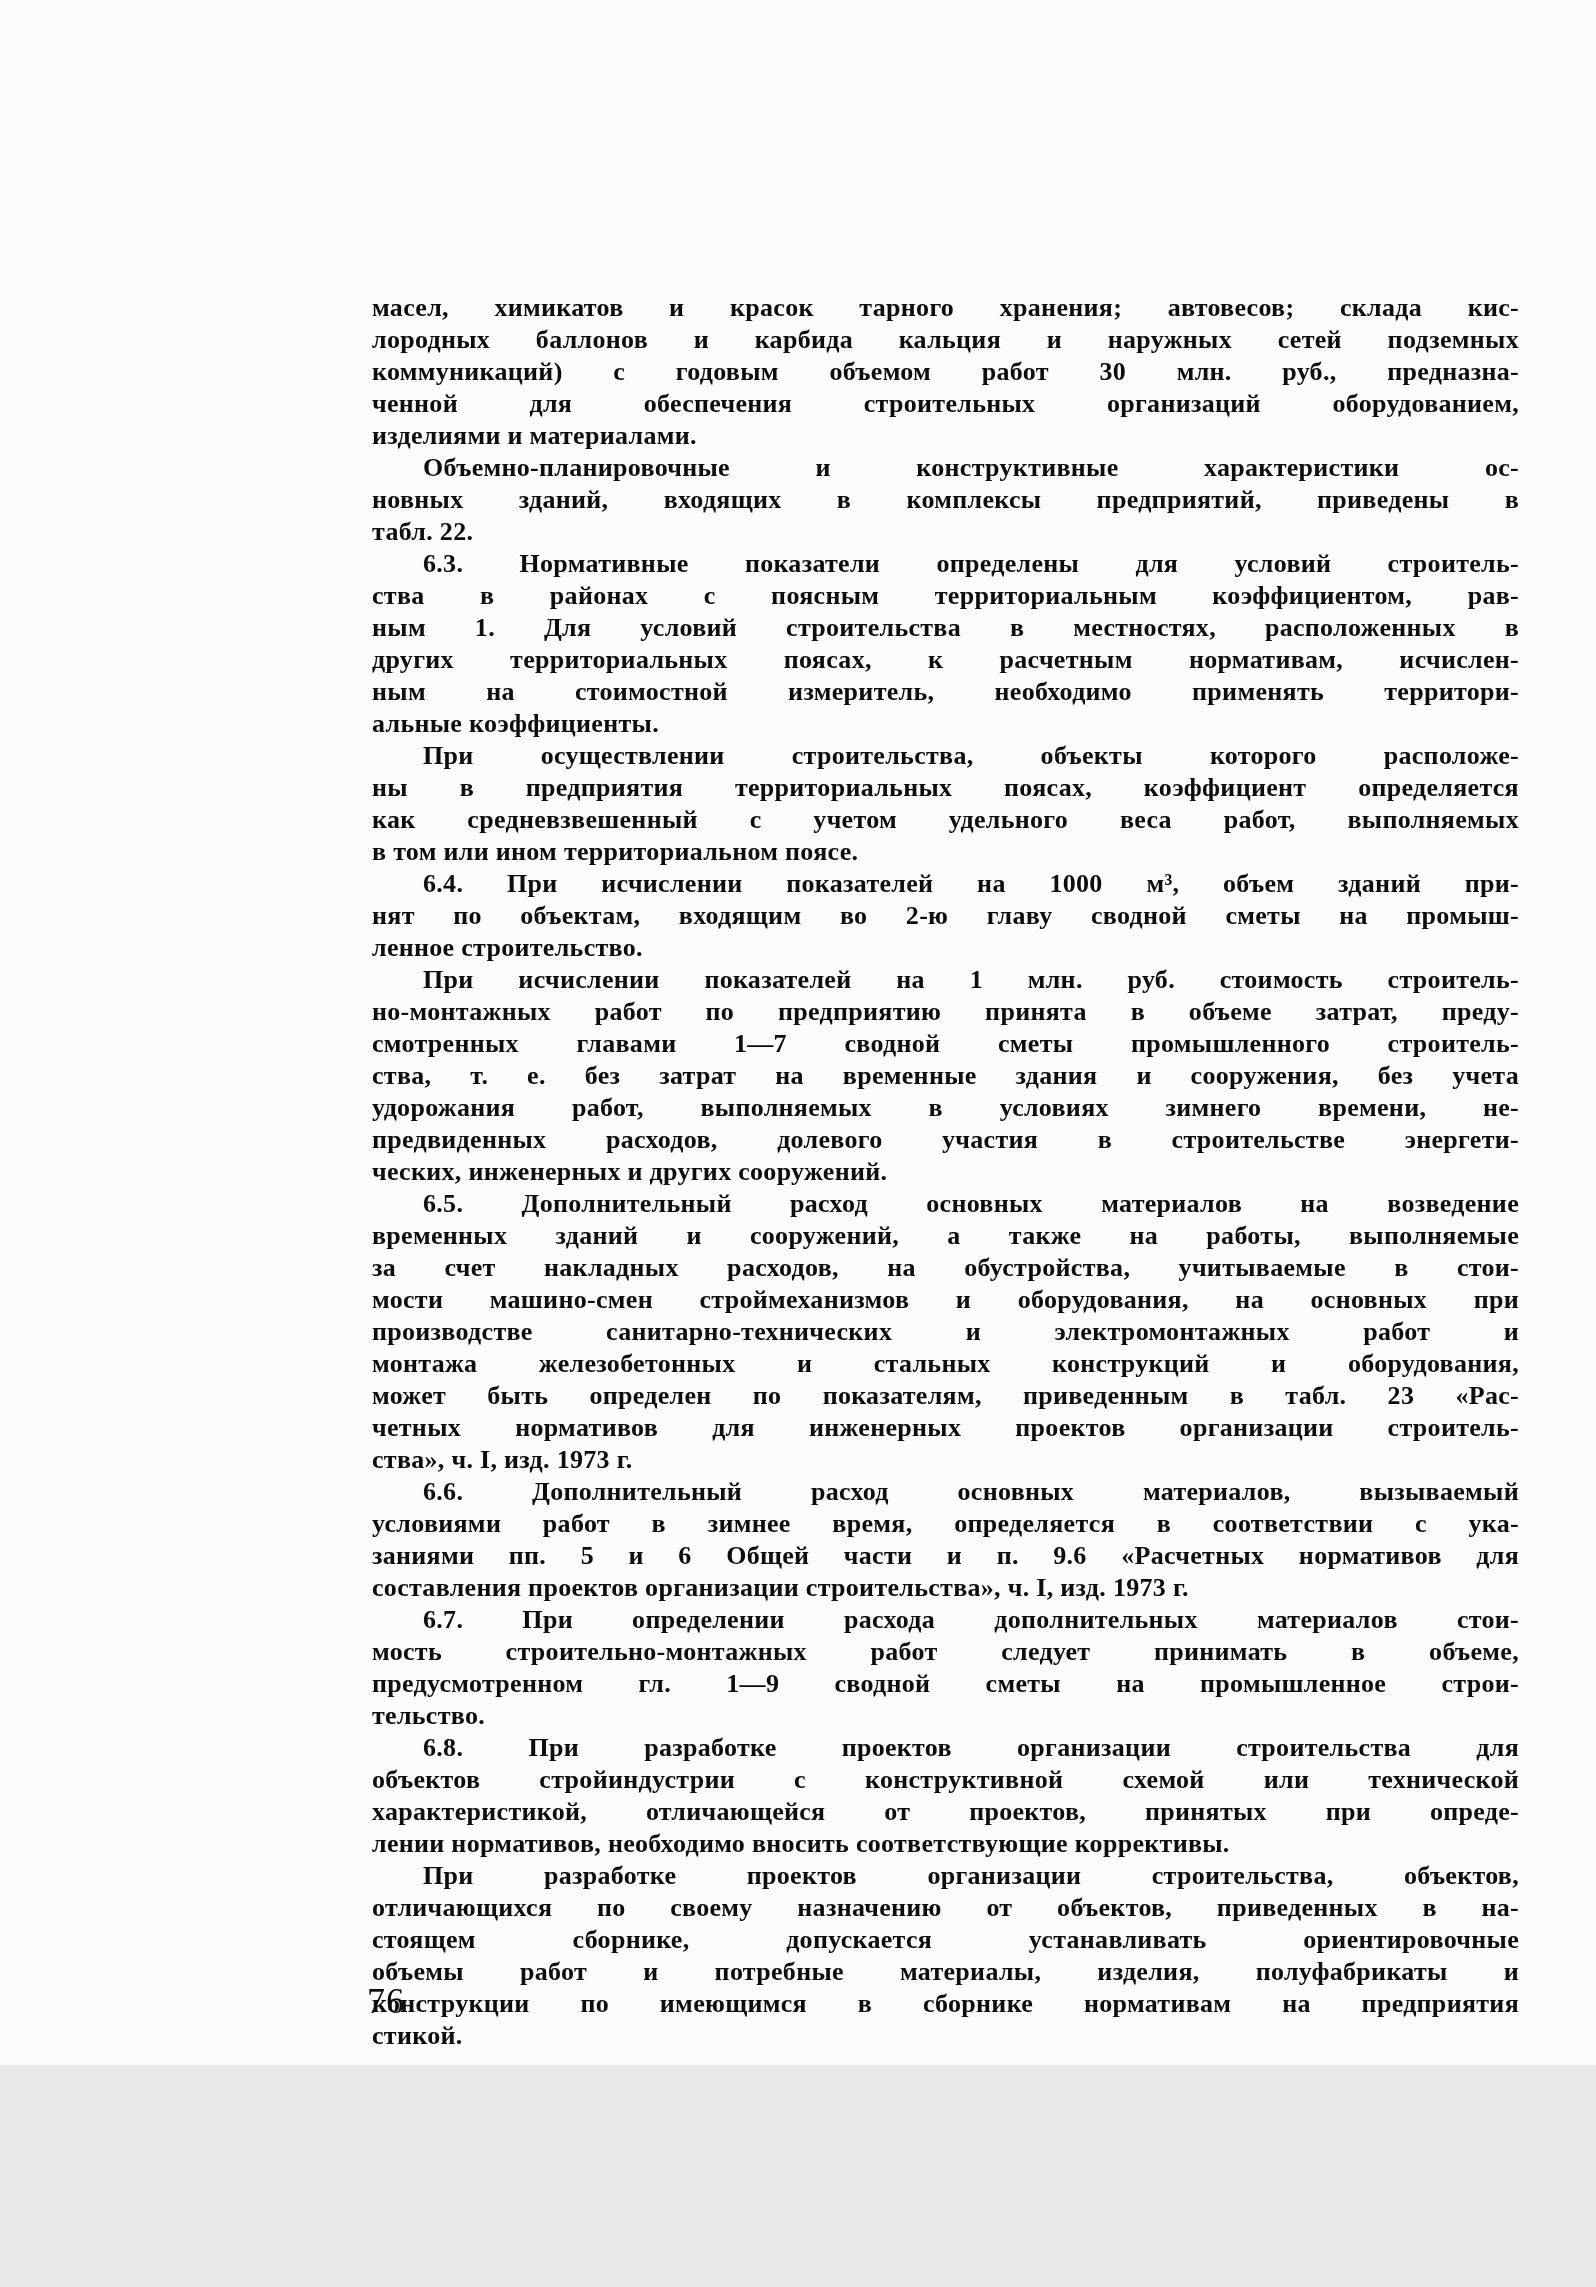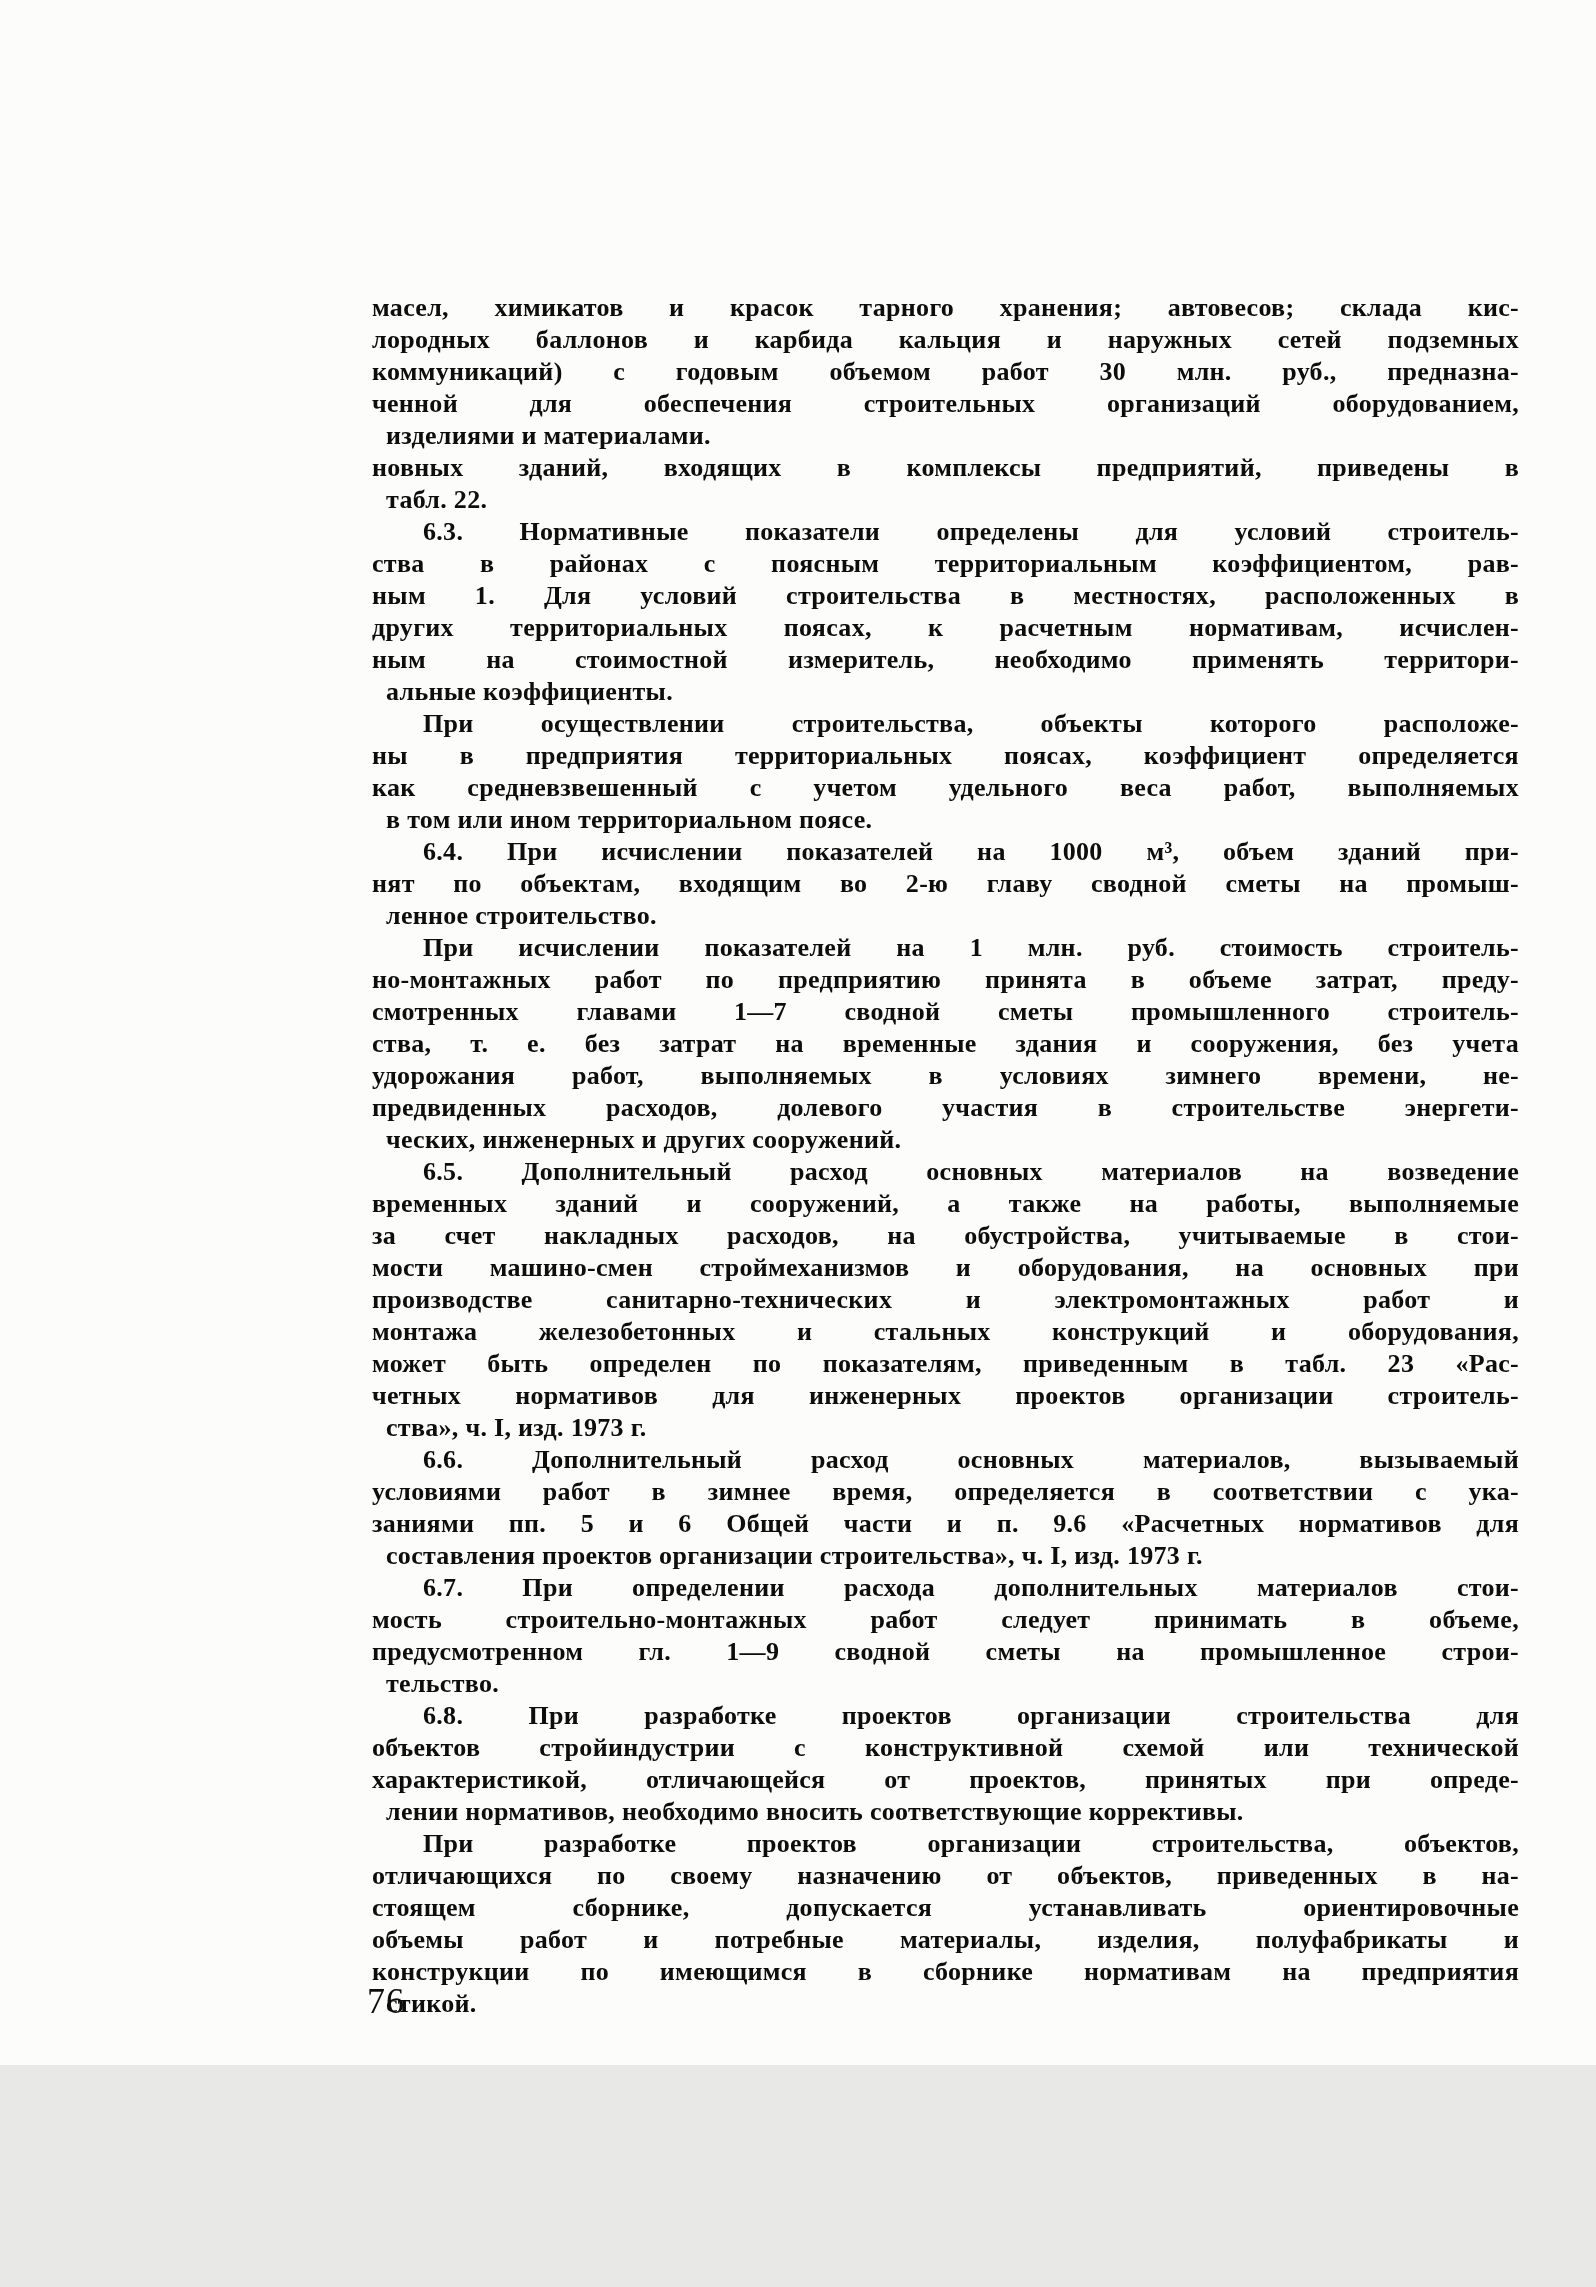--- a/index.html
+++ b/index.html
@@ -32,21 +32,20 @@
     font-weight: bold;
     line-height: 32px;
     letter-spacing: 0.3px;
     white-space: normal;
     text-align: justify;
     text-align-last: justify;
     -moz-text-align-last: justify;
   }
   .line.last {
     text-align-last: left;
-    margin-left: 14px;
     -moz-text-align-last: left;
   }
   .para.indent .line.first {
     padding-left: 51px;
   }
   .page-number {
     position: absolute;
     left: 367px;
     top: 1985px;
     font-size: 36px;
@@ -61,20 +60,21 @@
 <div class="page">
   <div class="text-block">
       <div class="para">
         <div class="line first">масел, химикатов и красок тарного хранения; автовесов; склада кис-</div>
         <div class="line">лородных баллонов и карбида кальция и наружных сетей подземных</div>
         <div class="line">коммуникаций) с годовым объемом работ 30 млн. руб., предназна-</div>
         <div class="line">ченной для обеспечения строительных организаций оборудованием,</div>
         <div class="line last">изделиями и материалами.</div>
       </div>
       <div class="para indent">
+        <div class="line first">Объемно-планировочные и конструктивные характеристики ос-</div>
         <div class="line">новных зданий, входящих в комплексы предприятий, приведены в</div>
         <div class="line last">табл. 22.</div>
       </div>
       <div class="para indent">
         <div class="line first">6.3. Нормативные показатели определены для условий строитель-</div>
         <div class="line">ства в районах с поясным территориальным коэффициентом, рав-</div>
         <div class="line">ным 1. Для условий строительства в местностях, расположенных в</div>
         <div class="line">других территориальных поясах, к расчетным нормативам, исчислен-</div>
         <div class="line">ным на стоимостной измеритель, необходимо применять территори-</div>
         <div class="line last">альные коэффициенты.</div>

